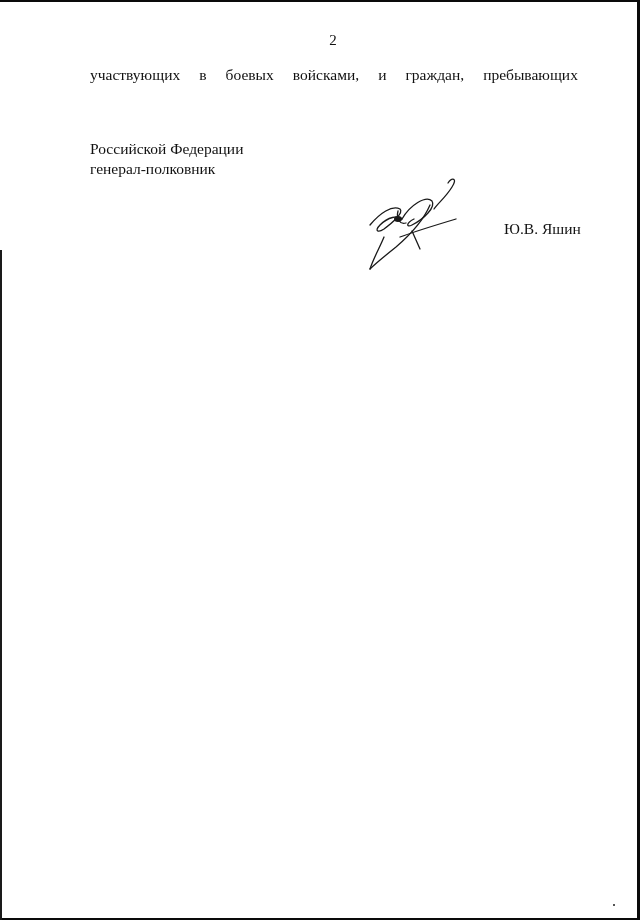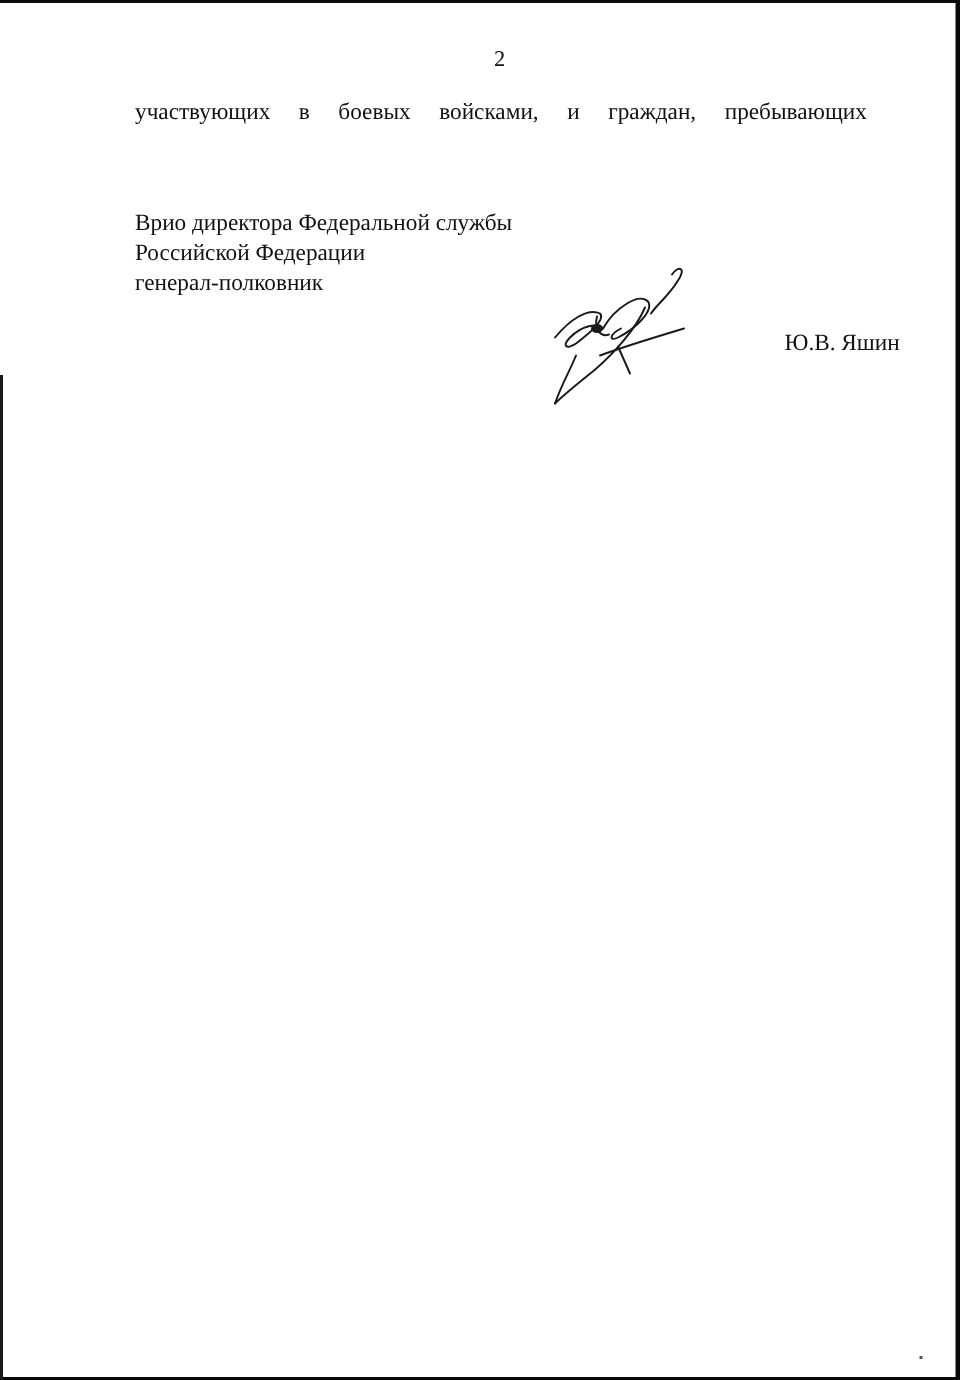--- a/index.html
+++ b/index.html
@@ -58,21 +58,21 @@
       top: 139px;
       width: 420px;
       font-size: 15.5px;
       line-height: 20px;
     }
     .signature-block div {
       white-space: nowrap;
     }
     .signer-name {
       position: absolute;
-      left: 523px;
+      left: 504px;
       top: 219px;
       font-size: 15.5px;
       line-height: 20px;
       white-space: nowrap;
     }
     .signature-graphic {
       position: absolute;
       left: 340px;
       top: 175px;
       width: 130px;
@@ -99,21 +99,20 @@
     <span>в</span>
     <span>боевых</span>
     <span>войсками,</span>
     <span>и</span>
     <span>граждан,</span>
     <span>пребывающих</span>
   </div>
 </div>
 
 <div class="signature-block">
-  <div>Врио директора Федеральной службы</div>
   <div>Российской Федерации</div>
   <div>генерал-полковник</div>
 </div>
 
 <svg class="signature-graphic" viewBox="0 0 130 95" xmlns="http://www.w3.org/2000/svg">
   <g fill="none" stroke="#1a1a1a" stroke-width="1.3" stroke-linecap="round" stroke-linejoin="round">
 
     <path d="M108 8 C112 2, 118 3, 112 12 C106 22, 98 28, 94 34"></path>
 
     <path d="M30 50 C40 38, 52 30, 60 34 C64 38, 52 48, 44 54 C38 58, 34 56, 40 50 C48 42, 58 40, 62 44"></path>

